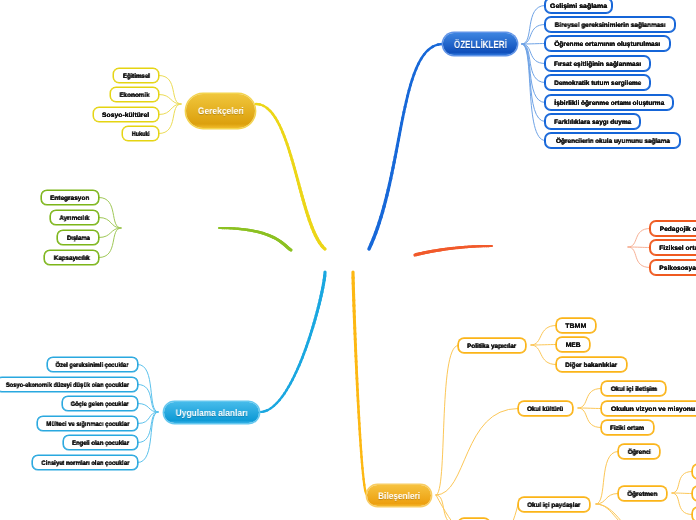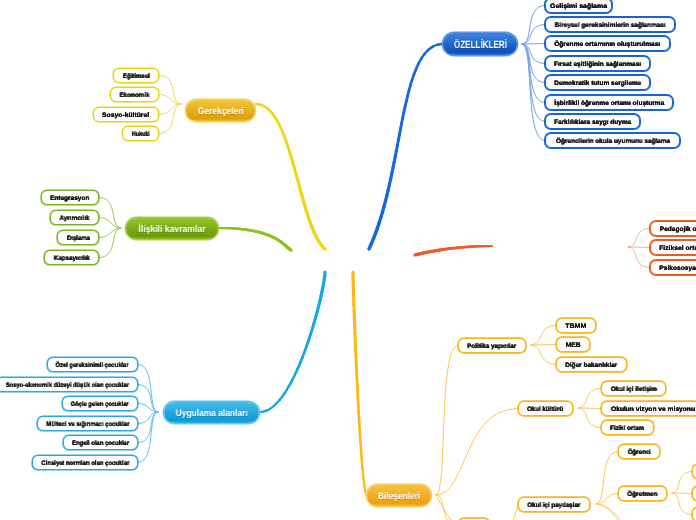--- a/index.html
+++ b/index.html
@@ -300,37 +300,34 @@
       <path d="M578,408 C589.01,408 592.725,408.5 601,408.5" fill="none" stroke="#fcc758" stroke-width="1" stroke-linecap="round"></path>
       <path d="M578,408 C590.15,408 582.275,427.5 601,427.5" fill="none" stroke="#fcc758" stroke-width="1" stroke-linecap="round"></path>
       <path d="M596,504 C608.1,504 597.76,451.5 618,451.5" fill="none" stroke="#fcc758" stroke-width="1" stroke-linecap="round"></path>
       <path d="M596,504 C607.35,504 604.225,493.5 618,493.5" fill="none" stroke="#fcc758" stroke-width="1" stroke-linecap="round"></path>
       <path d="M596,504 C614.09,504 616.875,531.5 640,531.5" fill="none" stroke="#fcc758" stroke-width="1" stroke-linecap="round"></path>
       <path d="M596,504 C620.25,504 628.075,547.5 660,547.5" fill="none" stroke="#fcc758" stroke-width="1" stroke-linecap="round"></path>
       <path d="M672,493 C683,493 673.6,471.5 692,471.5" fill="none" stroke="#fcc758" stroke-width="1" stroke-linecap="round"></path>
       <path d="M672,493 C682.23,493 683.725,493.5 692,493.5" fill="none" stroke="#fcc758" stroke-width="1" stroke-linecap="round"></path>
       <path d="M672,493 C683,493 673.6,514.5 692,514.5" fill="none" stroke="#fcc758" stroke-width="1" stroke-linecap="round"></path>
     </svg>
-    <div class="node n-main" style="left: 186px; top: 100px; width: 69px; height: 21px; font-size: 9.5px; background: linear-gradient(rgb(240, 198, 60) 0%, rgb(220, 160, 13) 88%, rgb(240, 187, 42) 100%); box-shadow: rgb(243, 212, 78) 0px 0px 0px 1.4px;">
+    <div class="node n-main" style="left: 186px; top: 94px; width: 69px; height: 34px; font-size: 9.5px; background: linear-gradient(rgb(240, 198, 60) 0%, rgb(220, 160, 13) 88%, rgb(240, 187, 42) 100%); box-shadow: rgb(243, 212, 78) 0px 0px 0px 1.4px;">
       <span style="transform: scaleX(0.8886);">Gerekçeleri</span>
     </div>
     <div class="node n-leaf" style="left: 113px; top: 68px; width: 46px; height: 15px; font-size: 6.5px; border: 1px solid rgb(229, 212, 17); box-shadow: rgb(229, 212, 17) 0px 0px 0px 0.5px;">
       <span style="transform: scaleX(0.9341);">Eğitimsel</span>
     </div>
     <div class="node n-leaf" style="left: 110px; top: 87px; width: 49px; height: 15px; font-size: 6.5px; border: 1px solid rgb(229, 212, 17); box-shadow: rgb(229, 212, 17) 0px 0px 0px 0.5px;">
       <span style="transform: scaleX(0.9658);">Ekonomik</span>
     </div>
     <div class="node n-leaf" style="left: 93px; top: 107px; width: 66px; height: 15px; font-size: 6.5px; border: 1px solid rgb(229, 212, 17); box-shadow: rgb(229, 212, 17) 0px 0px 0px 0.5px;">
       <span style="transform: scaleX(1.0408);">Sosyo-kültürel</span>
     </div>
     <div class="node n-leaf" style="left: 122px; top: 126px; width: 37px; height: 15px; font-size: 6.5px; border: 1px solid rgb(229, 212, 17); box-shadow: rgb(229, 212, 17) 0px 0px 0px 0.5px;">
       <span style="transform: scaleX(0.8306);">Hukuki</span>
-    </div>
-    <div class="node n-main" style="left: 126px; top: 218px; width: 92px; height: 21px; font-size: 9.5px; background: linear-gradient(rgb(149, 194, 43) 0%, rgb(109, 156, 5) 88%, rgb(143, 187, 34) 100%); box-shadow: rgb(167, 207, 62) 0px 0px 0px 1.4px;">
-      <span style="transform: scaleX(0.906);">İlişkili kavramlar</span>
     </div>
     <div class="node n-leaf" style="left: 41px; top: 190px; width: 58px; height: 15px; font-size: 6.5px; border: 1px solid rgb(124, 181, 25); box-shadow: rgb(124, 181, 25) 0px 0px 0px 0.6px;">
       <span style="transform: scaleX(0.9905);">Entegrasyon</span>
     </div>
     <div class="node n-leaf" style="left: 50px; top: 210px; width: 49px; height: 15px; font-size: 6.5px; border: 1px solid rgb(124, 181, 25); box-shadow: rgb(124, 181, 25) 0px 0px 0px 0.6px;">
       <span style="transform: scaleX(0.9726);">Ayrımcılık</span>
     </div>
     <div class="node n-leaf" style="left: 57px; top: 230px; width: 42px; height: 15px; font-size: 6.5px; border: 1px solid rgb(124, 181, 25); box-shadow: rgb(124, 181, 25) 0px 0px 0px 0.6px;">
       <span style="transform: scaleX(0.9223);">Dışlama</span>
     </div>

